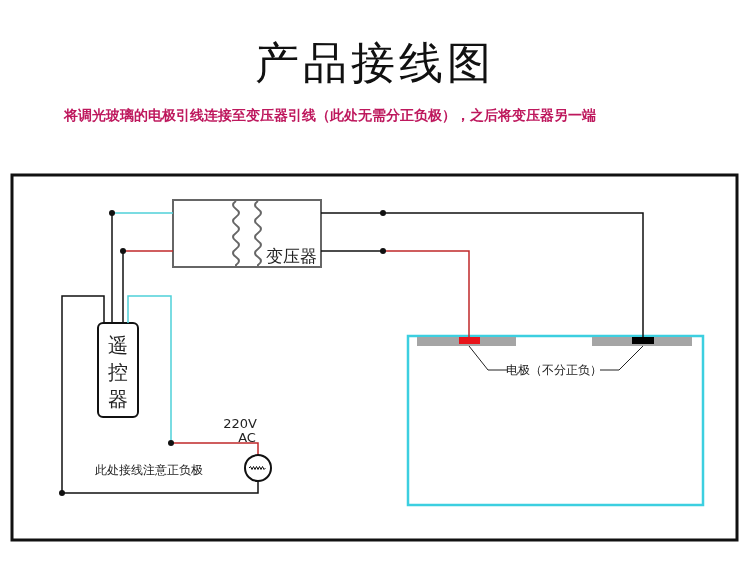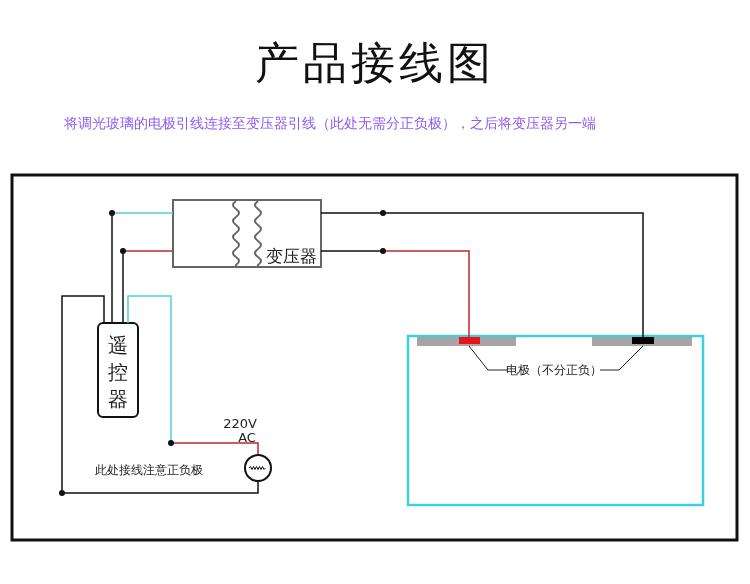--- a/index.html
+++ b/index.html
@@ -1,18 +1,18 @@
 <!DOCTYPE html>
 <html><head>
 <meta charset="utf-8">
 <style>
   html, body { margin: 0; padding: 0; background: #ffffff; }
   body { width: 750px; height: 584px; position: relative; overflow: hidden; font-family: "DejaVu Sans", sans-serif; }
   .title { position: absolute; left: 0; width: 750px; top: 34px; text-align: center; font-family: "DejaVu Serif", serif; font-size: 44px; letter-spacing: 4px; color: #111; }
-  .desc { position: absolute; left: 64px; top: 112px; width: 640px; font-size: 14px; line-height: 22px; color: #8b5cf6; }
+  .desc { position: absolute; left: 64px; top: 104px; width: 640px; font-size: 14px; line-height: 22px; color: #be185d; font-weight: bold; }
   .desc div { white-space: nowrap; }
   svg { position: absolute; left: 0; top: 0; }
   .lbl { font-family: "DejaVu Sans", sans-serif; fill: #222; }
 </style>
 </head>
 <body>
 
 <div class="title">产品接线图</div>
 <div class="desc">
   <div>将调光玻璃的电极引线连接至变压器引线（此处无需分正负极），之后将变压器另一端</div>

